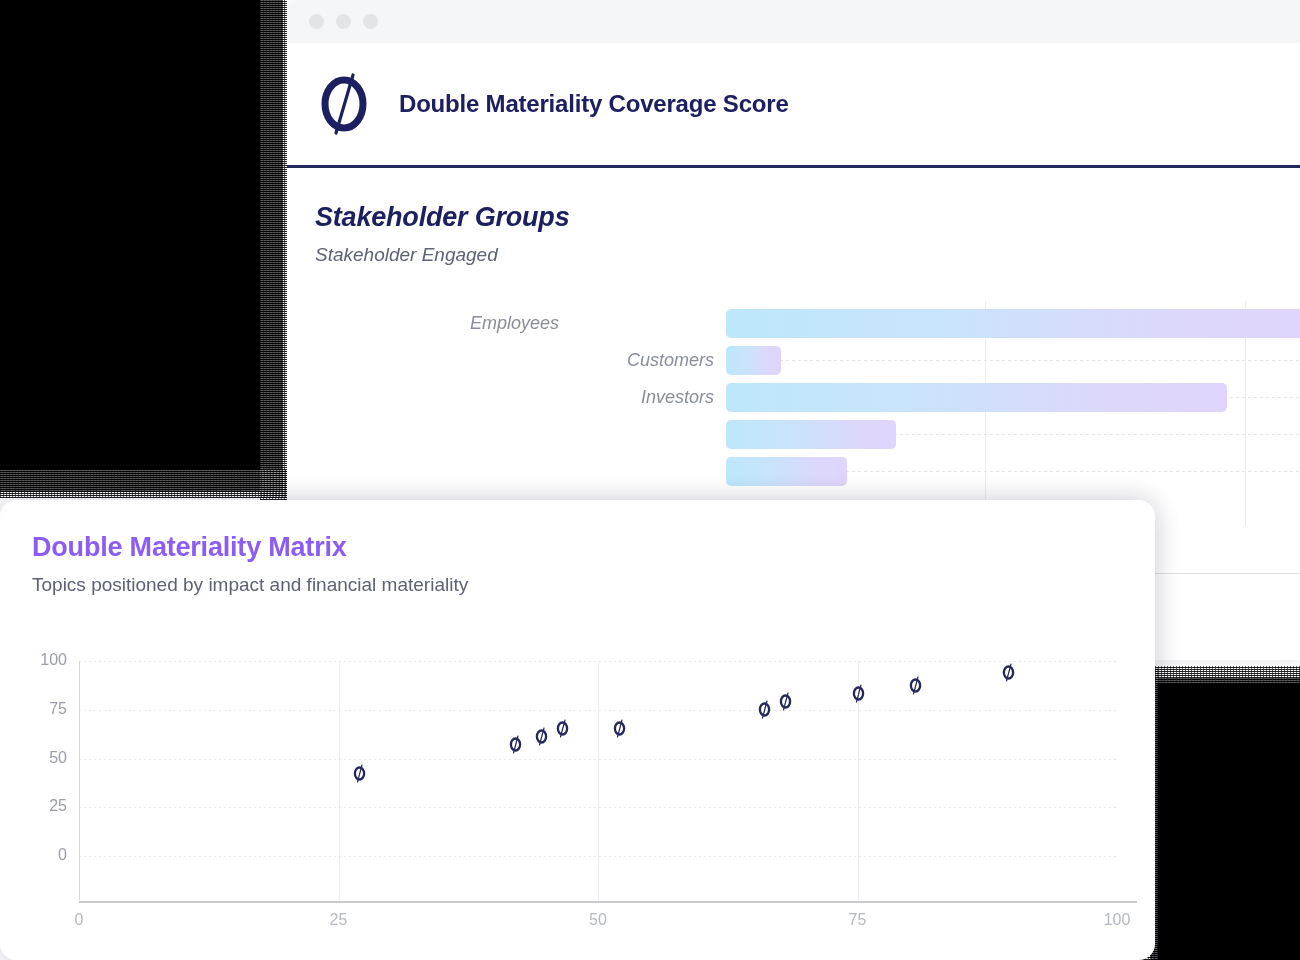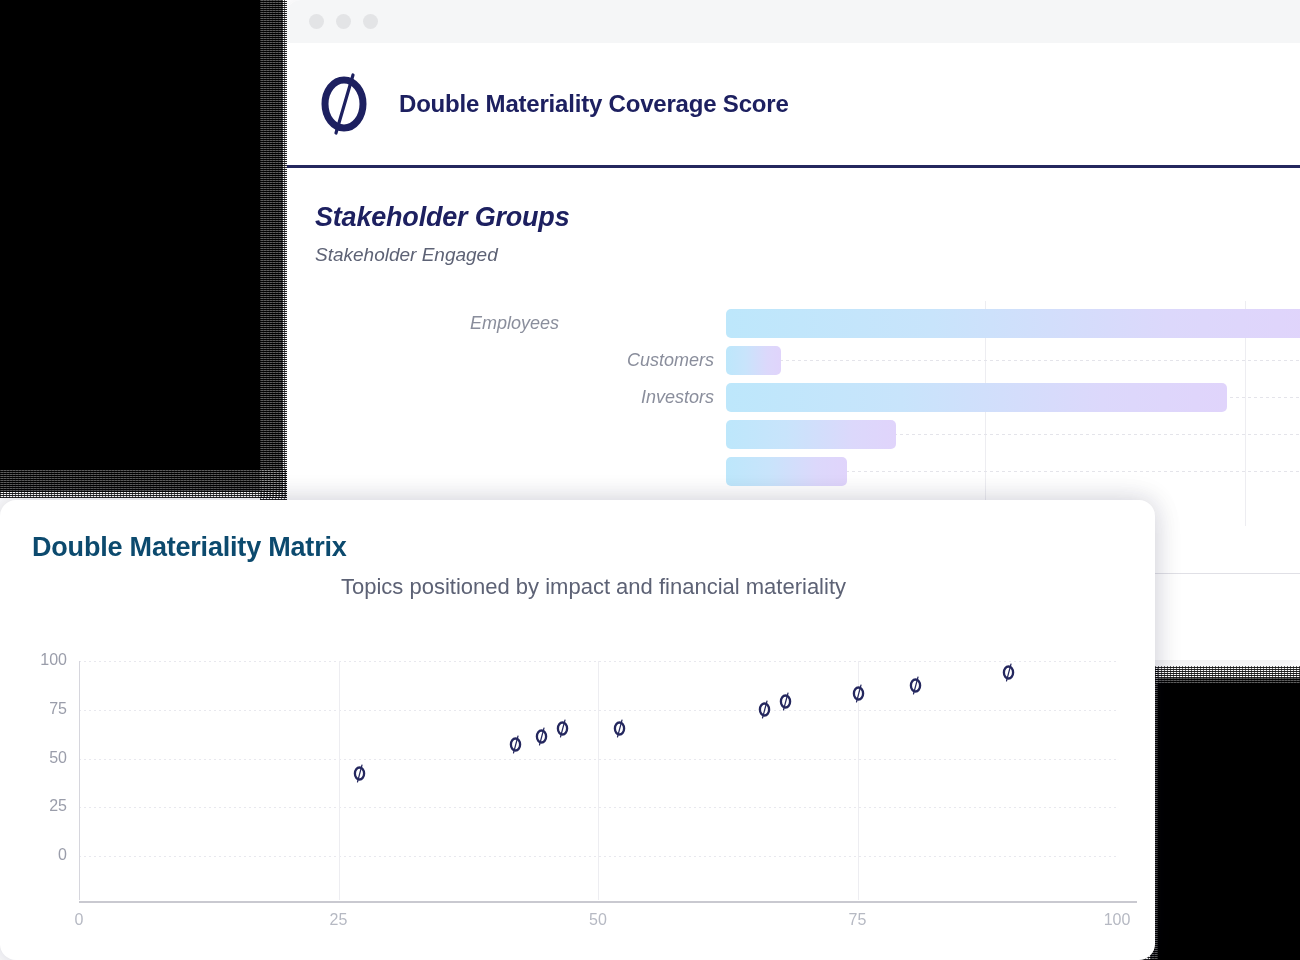--- a/index.html
+++ b/index.html
@@ -78,22 +78,22 @@
     position: absolute;
     left: 0px; top: 500px;
     width: 1155px; height: 460px;
     background: #ffffff;
     border-radius: 16px;
     z-index: 3;
     box-shadow: 0 -2px 26px rgba(20,22,60,.13), 0 4px 30px rgba(20,22,60,.10);
     overflow: hidden;
   }
   .front-head { padding: 32px 0 0 32px; }
-  .front-title { font-size: 27px; font-weight: 700; color:#0c4a6e; letter-spacing:-0.2px; }
-  .front-sub { font-size: 22px; color:#5d6275; margin-top: 11px; text-align: center; }
+  .front-title { font-size: 27px; font-weight: 700; color:#8b5cf6; letter-spacing:-0.2px; }
+  .front-sub { font-size: 19px; color:#5d6275; margin-top: 11px; }
 
   
   #scatter { position: absolute; left: 0; top: 140px; width: 1155px; height: 320px; }
   .sc-ylabel { position:absolute; right: 1094px; font-size:16px; color:#9a9daa; text-align:right; width:60px; }
   .sc-xlabel { position:absolute; font-size:16px; color:#b6b9c3; }
   .sc-gridh { position:absolute; left:0; width:100%; height:1px;
     background-image: linear-gradient(90deg,#e8e8ee 50%, transparent 50%);
     background-size: 5px 1px; }
   .sc-gridv { position:absolute; top:0; height:100%; width:1px; background:#ededf1; }
   .sc-axis-x { position:absolute; left:79px; right:36px; height:2px; background:#c9c9d0; }

